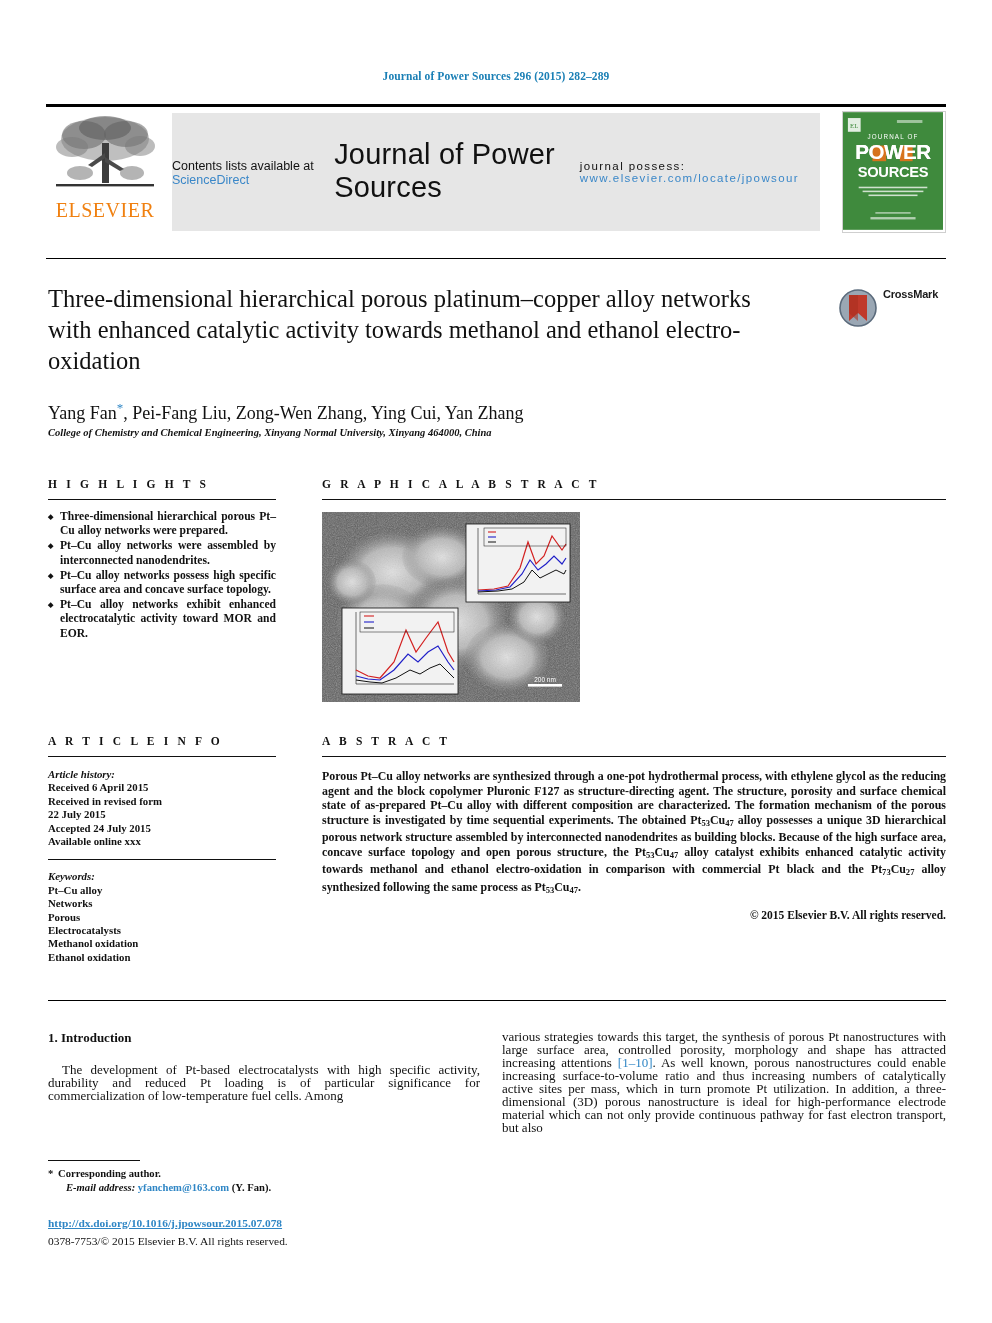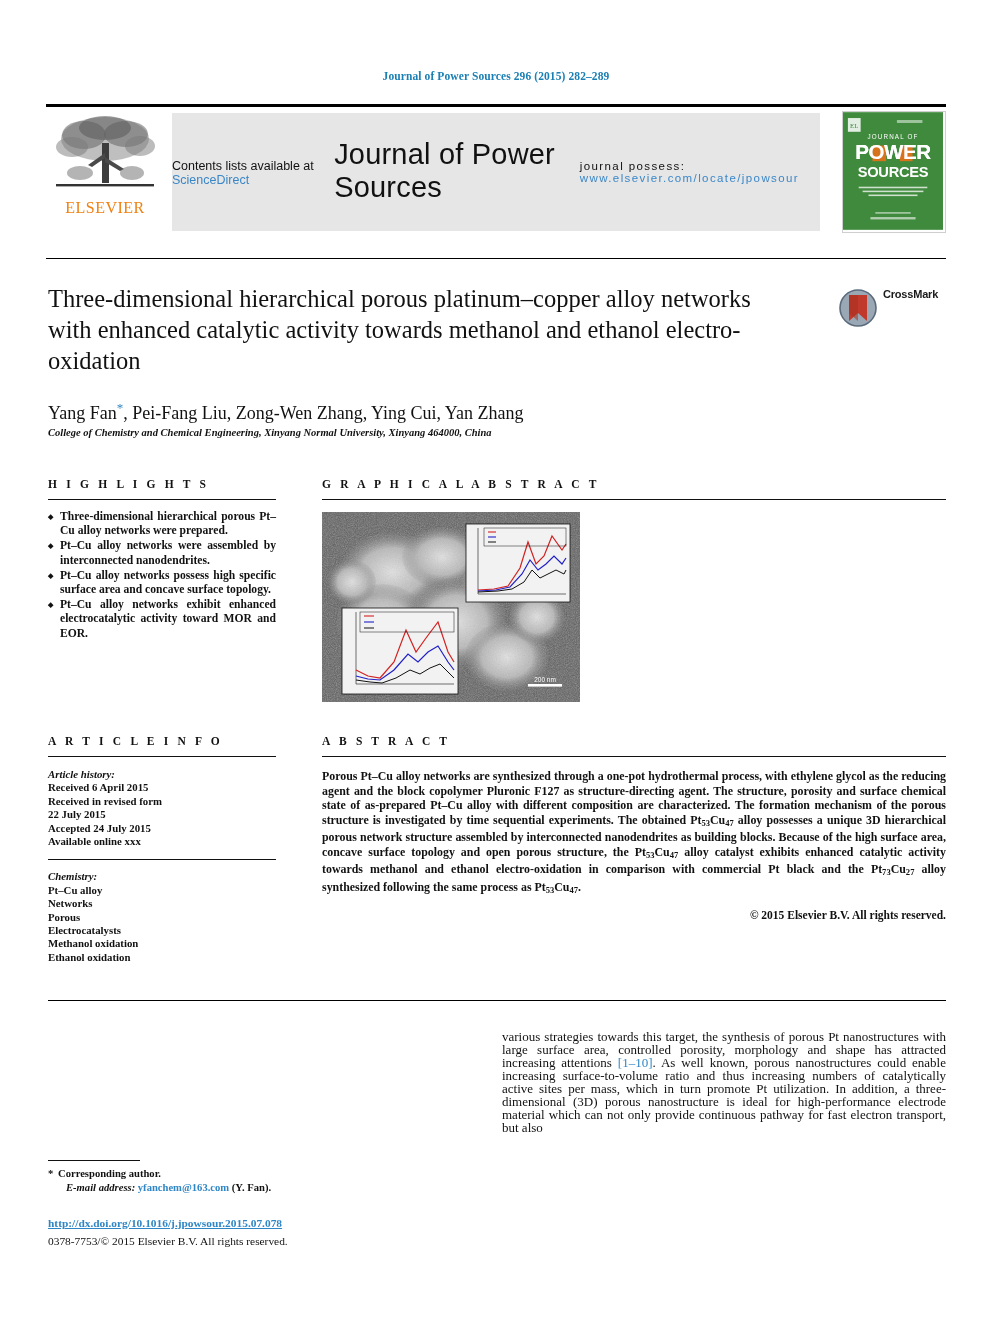--- a/index.html
+++ b/index.html
@@ -30,21 +30,21 @@
   }
   .masthead-inner { position:relative; width:100%; height:100%; }
 
   .elsevier-logo {
     position:absolute; left:0; top:6px; width:118px; height:118px;
     display:flex; flex-direction:column; align-items:center; justify-content:flex-start;
   }
   .tree-wrap { width:110px; height:88px; }
   .elsevier-word {
     font-family:"Liberation Serif", serif;
-    font-size:16px; letter-spacing:0.5px;
+    font-size:20px; letter-spacing:0.5px;
     color:#F08010; font-weight:normal;
     margin-top:-2px;
     text-align:center;
   }
 
   .masthead-center {
     position:absolute; left:126px; top:6px; width:648px; height:118px;
     background:#e6e6e6;
     display:flex; flex-direction:row; align-items:center; justify-content:center;
   }
@@ -384,39 +384,43 @@
     <div class="ai-history">
       <div class="lbl">Article history:</div>
       <div>Received 6 April 2015</div>
       <div>Received in revised form</div>
       <div>22 July 2015</div>
       <div>Accepted 24 July 2015</div>
       <div>Available online xxx</div>
     </div>
     <div class="ai-rule2"></div>
     <div class="ai-keywords">
-      <div class="lbl">Chemistry:</div>
+      <div class="lbl">Keywords:</div>
       <div>Pt–Cu alloy</div>
       <div>Networks</div>
       <div>Porous</div>
       <div>Electrocatalysts</div>
       <div>Methanol oxidation</div>
       <div>Ethanol oxidation</div>
     </div>
   </div>
 
   <div class="col-right" id="abstract-block">
     <div class="sec-label">A B S T R A C T</div>
     <div class="sec-rule"></div>
     <div class="abs-body"><span>Porous Pt–Cu alloy networks are synthesized through a one-pot hydrothermal process, with ethylene glycol as the reducing agent and the block copolymer Pluronic F127 as structure-directing agent. The structure, porosity and surface chemical state of as-prepared Pt–Cu alloy with different composition are characterized. The formation mechanism of the porous structure is investigated by time sequential experiments. The obtained Pt</span><sub>53</sub><span>Cu</span><sub>47</sub><span> alloy possesses a unique 3D hierarchical porous network structure assembled by interconnected nanodendrites as building blocks. Because of the high surface area, concave surface topology and open porous structure, the Pt</span><sub>53</sub><span>Cu</span><sub>47</sub><span> alloy catalyst exhibits enhanced catalytic activity towards methanol and ethanol electro-oxidation in comparison with commercial Pt black and the Pt</span><sub>73</sub><span>Cu</span><sub>27</sub><span> alloy synthesized following the same process as Pt</span><sub>53</sub><span>Cu</span><sub>47</sub><span>.</span></div>
     <div class="abs-copyright">© 2015 Elsevier B.V. All rights reserved.</div>
   </div>
 
   <div class="body-rule"></div>
 
+  <div class="body-col-left">
+    <div class="sec-heading">1.  Introduction</div>
+    <p class="body-par">The development of Pt-based electrocatalysts with high specific activity, durability and reduced Pt loading is of particular significance for commercialization of low-temperature fuel cells. Among</p>
+  </div>
 
   <div class="body-col-right">
     <p class="body-par"><span>various strategies towards this target, the synthesis of porous Pt nanostructures with large surface area, controlled porosity, morphology and shape has attracted increasing attentions </span><span class="cite">[1–10]</span><span>. As well known, porous nanostructures could enable increasing surface-to-volume ratio and thus increasing numbers of catalytically active sites per mass, which in turn promote Pt utilization. In addition, a three-dimensional (3D) porous nanostructure is ideal for high-performance electrode material which can not only provide continuous pathway for fast electron transport, but also</span></p>
   </div>
 
   <div class="footnote">
     <div class="fn-rule"></div>
     <div class="fn-line">
       <span class="fn-star">*</span><span>Corresponding author.</span>
     </div>

